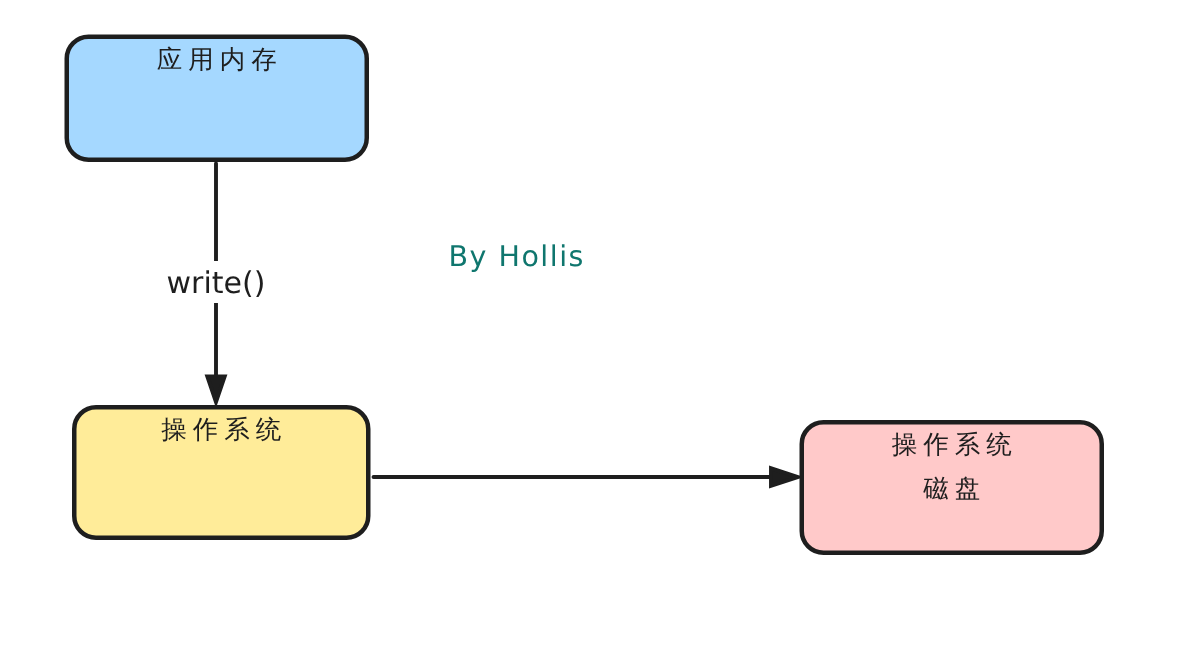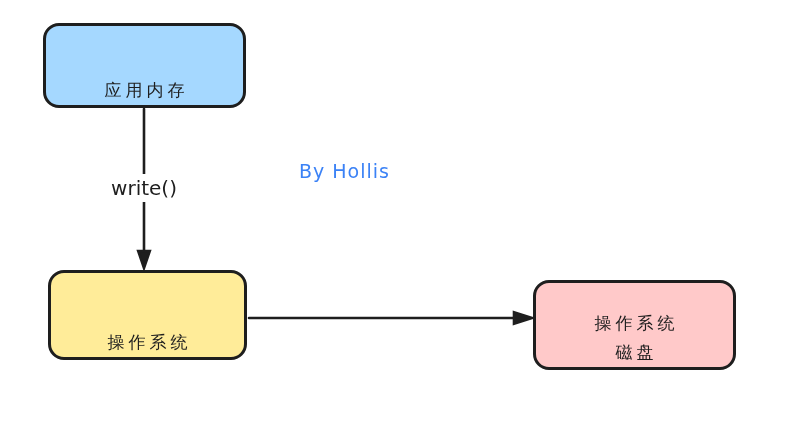--- a/index.html
+++ b/index.html
@@ -17,21 +17,21 @@
     color: #1e1e1e;
   }
   .node {
     position: absolute;
     box-sizing: border-box;
     border: 3px solid #1e1e1e;
     border-radius: 16px;
     display: flex;
     flex-direction: column;
     align-items: center;
-    justify-content: flex-end;
+    justify-content: flex-start;
     text-align: center;
     font-size: 17px;
     line-height: 29px;
     letter-spacing: 4px;
     color: #1e1e1e;
   }
   .node .node-line { text-indent: 4px; } 
   #node-app-memory { left: 43px;  top: 23px;  width: 203px; height: 85px; background: #a5d8ff; }
   #node-os-buffer  { left: 48px;  top: 270px; width: 199px; height: 90px; background: #ffec99; }
   #node-os-disk    { left: 533px; top: 280px; width: 203px; height: 90px; background: #ffc9c9; }
@@ -50,21 +50,21 @@
     white-space: nowrap;
     font-size: 20px;
     padding: 2px 3px;
   }
   #edge-label-write { left: 104px; top: 174px; width: 74px; }
   #edge-label-fsync { left: 299px; top: 303px; width: 184px; }
   #author-annotation {
     position: absolute;
     left: 299px; top: 160px;
     font-size: 19px;
-    color: #3b82f6;
+    color: #0f766e;
     white-space: nowrap;
     letter-spacing: 1px;
   }
 </style>
 </head>
 <body>
 
 <div id="canvas">
 
   <svg id="arrow-layer" viewBox="0 0 800 434" xmlns="http://www.w3.org/2000/svg">

